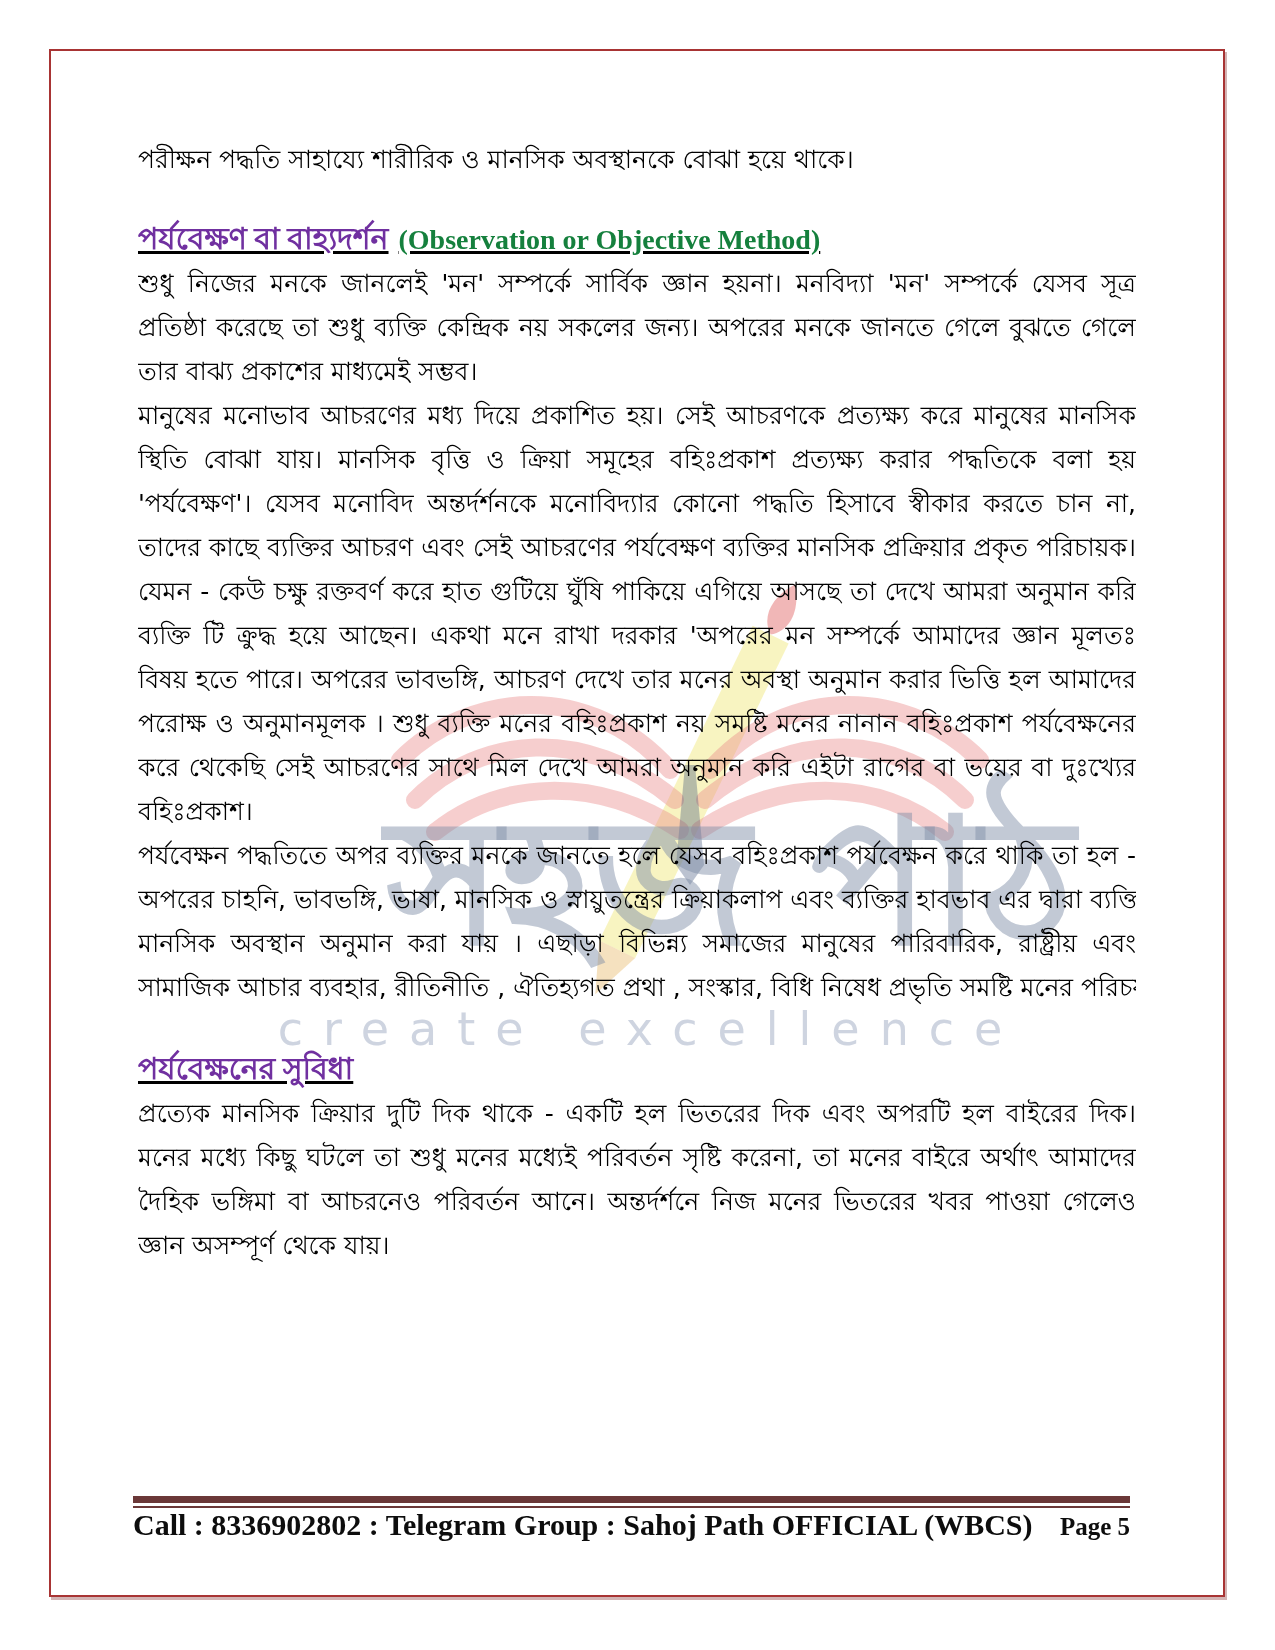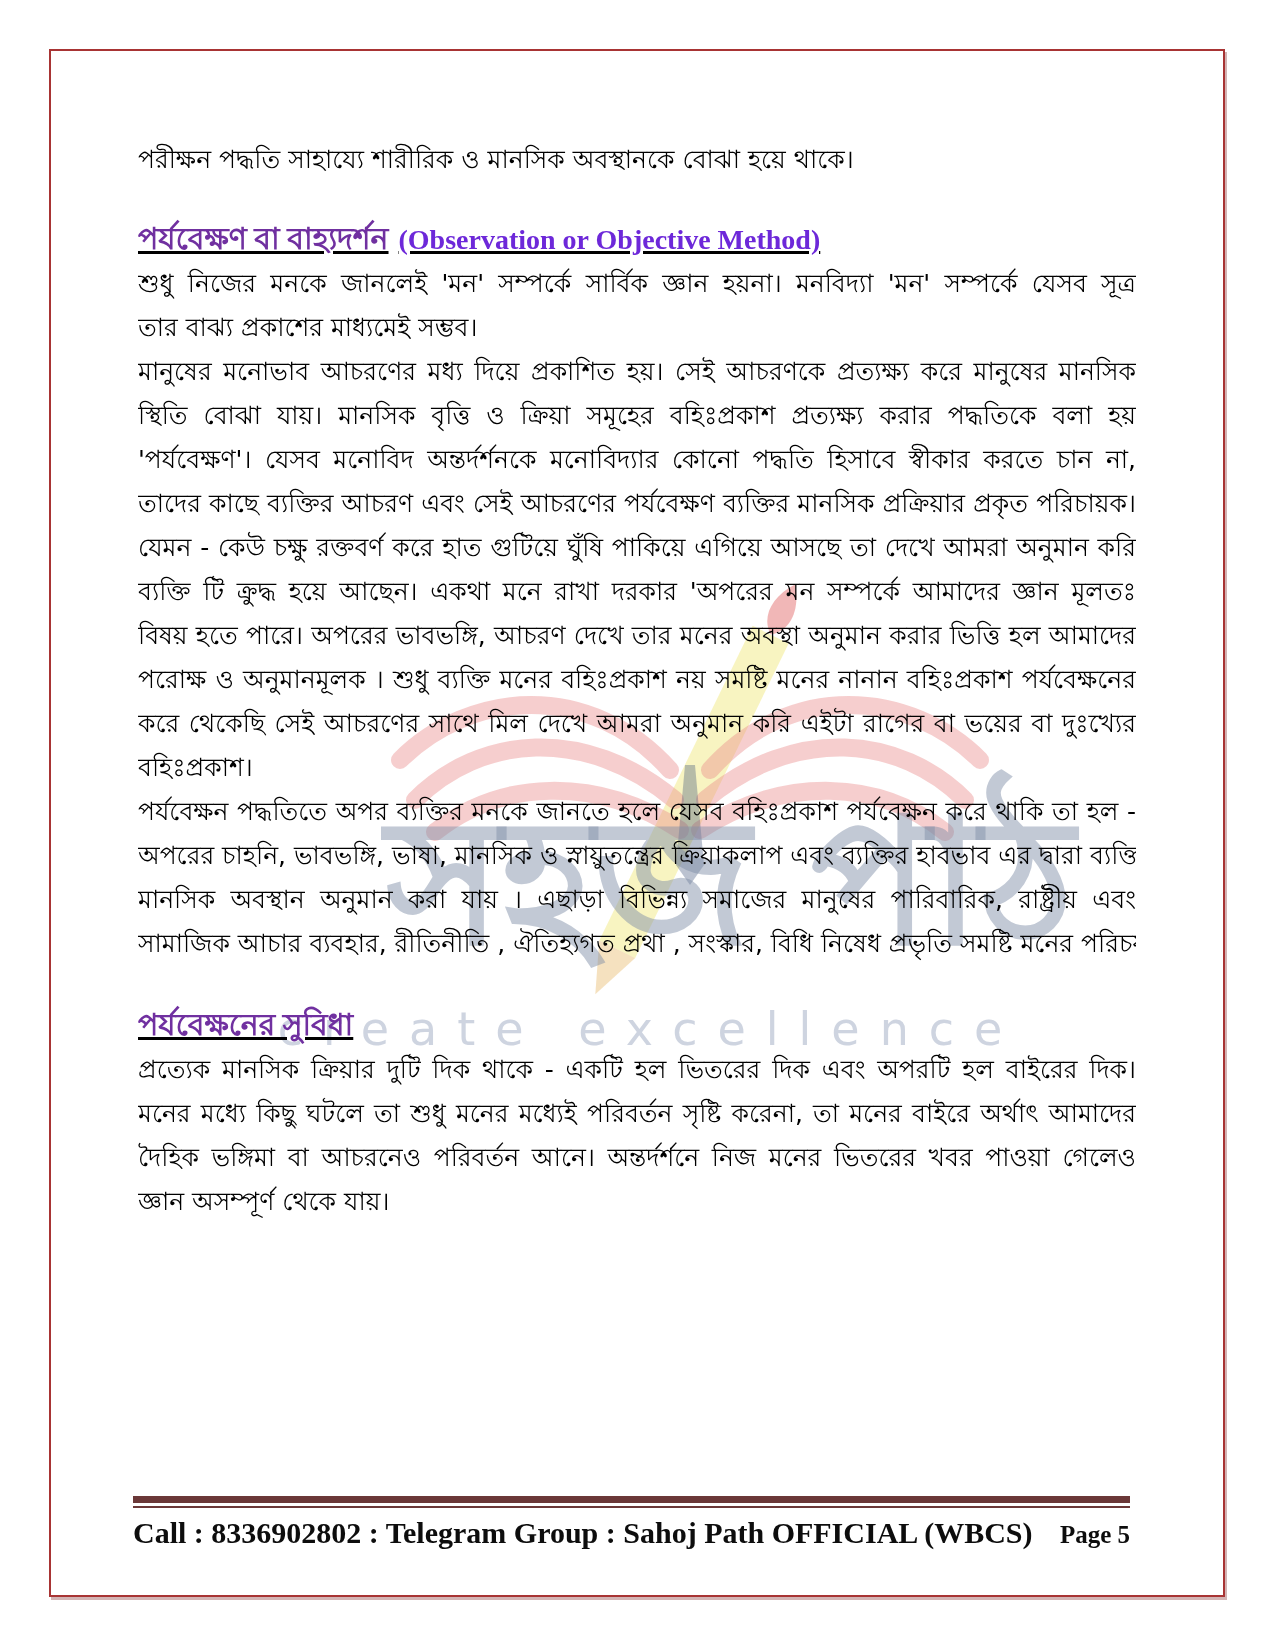--- a/index.html
+++ b/index.html
@@ -34,32 +34,32 @@
   .text-line {
     height:44px; line-height:44px; font-size:25px;
     text-align:justify; text-align-last:justify;
     overflow:hidden; white-space:nowrap;
   }
   .text-line.last { text-align-last:left; }
   .heading { margin:34px 0 0 0; height:46px; line-height:46px; white-space:nowrap; }
   .heading.gap-lg { margin-top:36px; }
   .heading u { text-decoration-thickness:3px; }
   .h-bn { color:#7030a0; font-size:30px; font-weight:bold;font-family:Liberation Serif, serif; }
-  .h-en { color:#6d28d9; font-size:28px; font-weight:bold; font-family:"Liberation Serif", serif; }
+  .h-en { color:#15803d; font-size:28px; font-weight:bold; font-family:"Liberation Serif", serif; }
   .h-sep { display:inline-block; width:10px; }
 
   
   .footer { position:absolute; left:133px; top:1496px; width:997px; z-index:2; }
   .footer-rule {
     height:3px; background:#ffffff;
     border-top:7px solid #6b3838; border-bottom:2px solid #6b3838;
   }
   .footer-row {
     display:flex; justify-content:space-between; align-items:baseline;
-    margin-top:8px; font-family:"Liberation Serif", serif; font-weight:bold; color:#0d0d0d;
+    font-family:"Liberation Serif", serif; font-weight:bold; color:#0d0d0d;
   }
   .footer-contact { font-size:30px; }
   .footer-page { font-size:25px; }
 </style>
 </head>
 <body>
 
 <div class="page">
 
   <div class="border-frame"></div>
@@ -88,20 +88,21 @@
   <main class="content">
 
     <div class="para">
         <div class="text-line last">পরীক্ষন পদ্ধতি সাহায্যে শারীরিক ও মানসিক অবস্থানকে বোঝা হয়ে থাকে।</div>
       </div>
 
     <h2 class="heading"><u><span class="h-bn">পর্যবেক্ষণ বা বাহ্যদর্শন</span><span class="h-sep"></span><span class="h-en">(Observation or Objective Method)</span></u></h2>
 
     <div class="para">
         <div class="text-line">শুধু নিজের মনকে জানলেই 'মন' সম্পর্কে সার্বিক জ্ঞান হয়না।   মনবিদ্যা 'মন' সম্পর্কে যেসব সূত্র</div>
+        <div class="text-line">প্রতিষ্ঠা করেছে তা শুধু ব্যক্তি কেন্দ্রিক নয় সকলের জন্য। অপরের মনকে জানতে গেলে বুঝতে গেলে</div>
         <div class="text-line last">তার বাঝ্য প্রকাশের মাধ্যমেই সম্ভব।</div>
       </div>
 
     <div class="para">
         <div class="text-line">মানুষের মনোভাব আচরণের মধ্য দিয়ে প্রকাশিত হয়। সেই আচরণকে প্রত্যক্ষ্য করে মানুষের মানসিক</div>
         <div class="text-line">স্থিতি বোঝা যায়। মানসিক বৃত্তি ও ক্রিয়া সমূহের বহিঃপ্রকাশ প্রত্যক্ষ্য করার পদ্ধতিকে বলা হয়</div>
         <div class="text-line">'পর্যবেক্ষণ'। যেসব মনোবিদ অন্তর্দর্শনকে মনোবিদ্যার কোনো পদ্ধতি হিসাবে স্বীকার করতে চান না,</div>
         <div class="text-line">তাদের কাছে ব্যক্তির আচরণ এবং সেই আচরণের পর্যবেক্ষণ ব্যক্তির মানসিক প্রক্রিয়ার প্রকৃত পরিচায়ক।</div>
         <div class="text-line">যেমন - কেউ চক্ষু রক্তবর্ণ করে হাত গুটিয়ে ঘুঁষি পাকিয়ে এগিয়ে আসছে তা দেখে আমরা অনুমান করি</div>
         <div class="text-line">ব্যক্তি টি ক্রুদ্ধ হয়ে আছেন। একথা মনে রাখা দরকার 'অপরের মন সম্পর্কে আমাদের জ্ঞান মূলতঃ</div>

